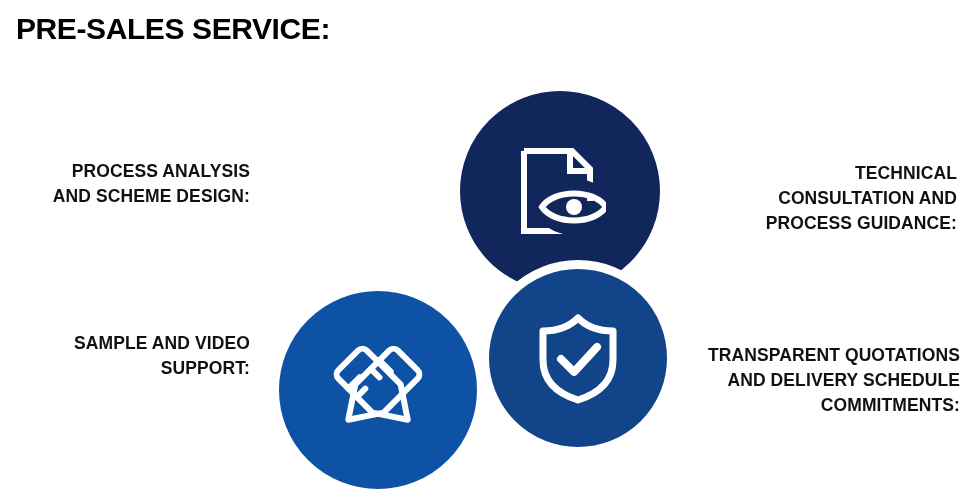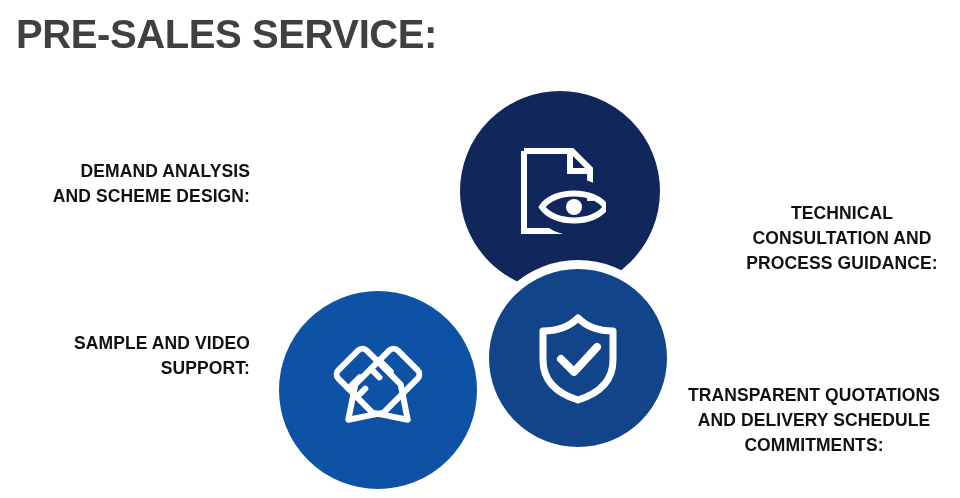--- a/index.html
+++ b/index.html
@@ -13,24 +13,24 @@
     position: relative;
     overflow: hidden;
     font-family: "Liberation Sans", sans-serif;
     -webkit-font-smoothing: antialiased;
   }
 
   #page-title {
     position: absolute;
     left: 16px;
     top: 12px;
-    font-size: 40px;
+    font-size: 30px;
     font-weight: bold;
     letter-spacing: -0.4px;
-    color: #404040;
+    color: #000000;
     white-space: nowrap;
   }
 
   
   #diagram {
     position: absolute;
     left: 265px;
     top: 80px;
     width: 410px;
     height: 405px;
@@ -80,33 +80,33 @@
   .label {
     position: absolute;
     font-size: 17.5px;
     font-weight: bold;
     line-height: 1.42;
     letter-spacing: 0.1px;
     color: #111111;
     white-space: pre-line;
   }
   .label.right-aligned { text-align: right; }
-  .label.left-aligned  { text-align: center; margin-top: 40px; }
+  .label.left-aligned  { text-align: right; }
 
   #label-demand   { left: 10px;  top: 159px; width: 240px; }
   #label-sample   { left: 10px;  top: 331px; width: 240px; }
   #label-tech     { left: 727px; top: 161px; width: 230px; }
   #label-quote    { left: 668px; top: 343px; width: 292px; }
 </style>
 </head>
 <body>
 
 <div id="page-title">PRE-SALES SERVICE:</div>
 
-<div class="label right-aligned" id="label-demand">DEMAND ANALYSIS
+<div class="label right-aligned" id="label-demand">PROCESS ANALYSIS
 AND SCHEME DESIGN:</div>
 
 <div class="label left-aligned" id="label-tech">TECHNICAL
 CONSULTATION AND
 PROCESS GUIDANCE:</div>
 
 <div class="label right-aligned" id="label-sample">SAMPLE AND VIDEO
 SUPPORT:</div>
 
 <div class="label left-aligned" id="label-quote">TRANSPARENT QUOTATIONS

